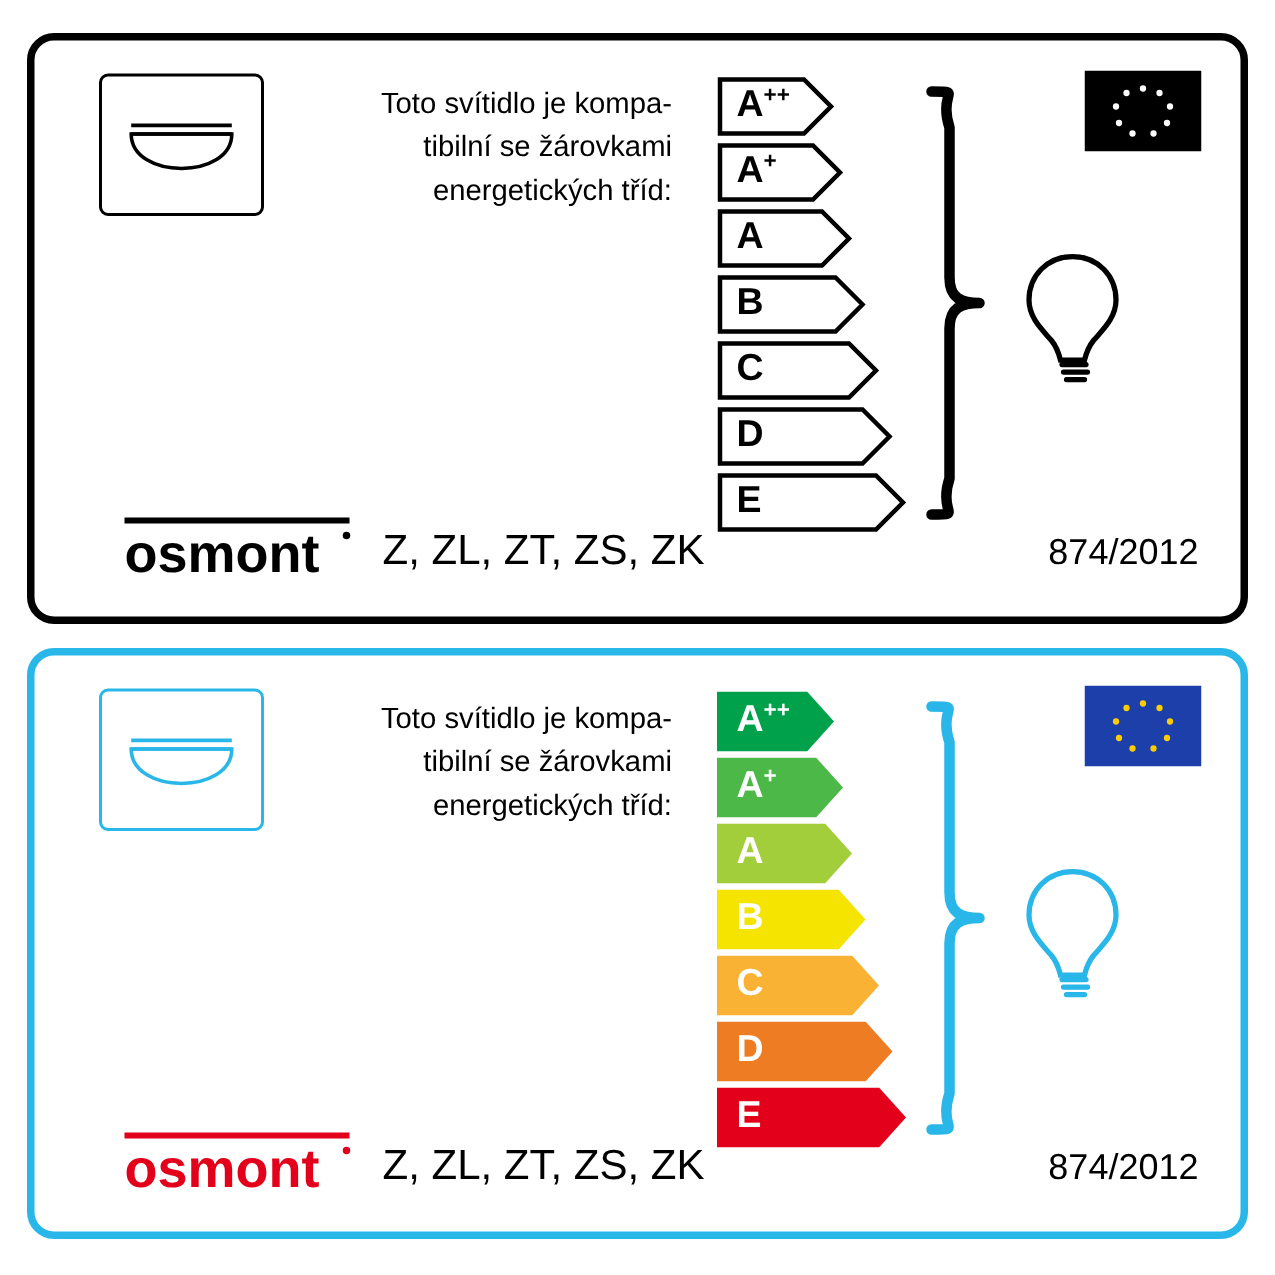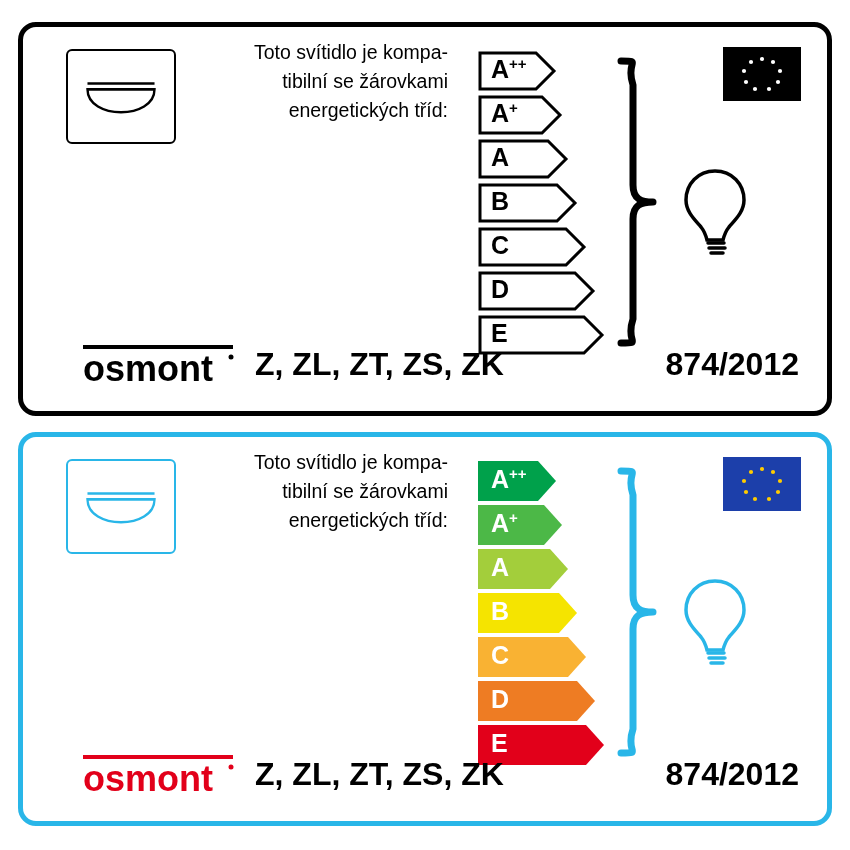--- a/index.html
+++ b/index.html
@@ -50,21 +50,21 @@
     border-radius: 6px;
   }
   .card-mono .lum-box { border: 2px solid #000000; }
   .card-color .lum-box { border: 2px solid #29b6e8; }
   .lum-svg { display: block; width: 100%; height: 100%; }
 
   
   .headline {
     position: absolute;
     left: 175px;
-    top: 11px;
+    top: 28px;
     width: 250px;
     text-align: right;
     font-size: 19.5px;
     line-height: 29px;
     color: #000000;
     font-family: "Liberation Sans", sans-serif;
   }
 
   
   .euflag {
@@ -131,31 +131,31 @@
     bottom: 22px;
     width: 160px;
     height: 48px;
     text-decoration: underline;
   }
   .logo svg { display: block; width: 100%; height: 100%; }
   .models {
     position: absolute;
     left: 232px;
     bottom: 28px;
-    font-size: 32px;
-    font-weight: bold;
+    font-size: 28px;
+    font-weight: normal;
     color: #000000;
     text-align: right;
   }
   .regulation {
     position: absolute;
     right: 28px;
     bottom: 28px;
-    font-size: 32px;
-    font-weight: bold;
+    font-size: 24px;
+    font-weight: normal;
     color: #000000;
   }
 </style>
 </head>
 <body>
 
 <div class="page">
 
   <div class="card card-mono">
 

